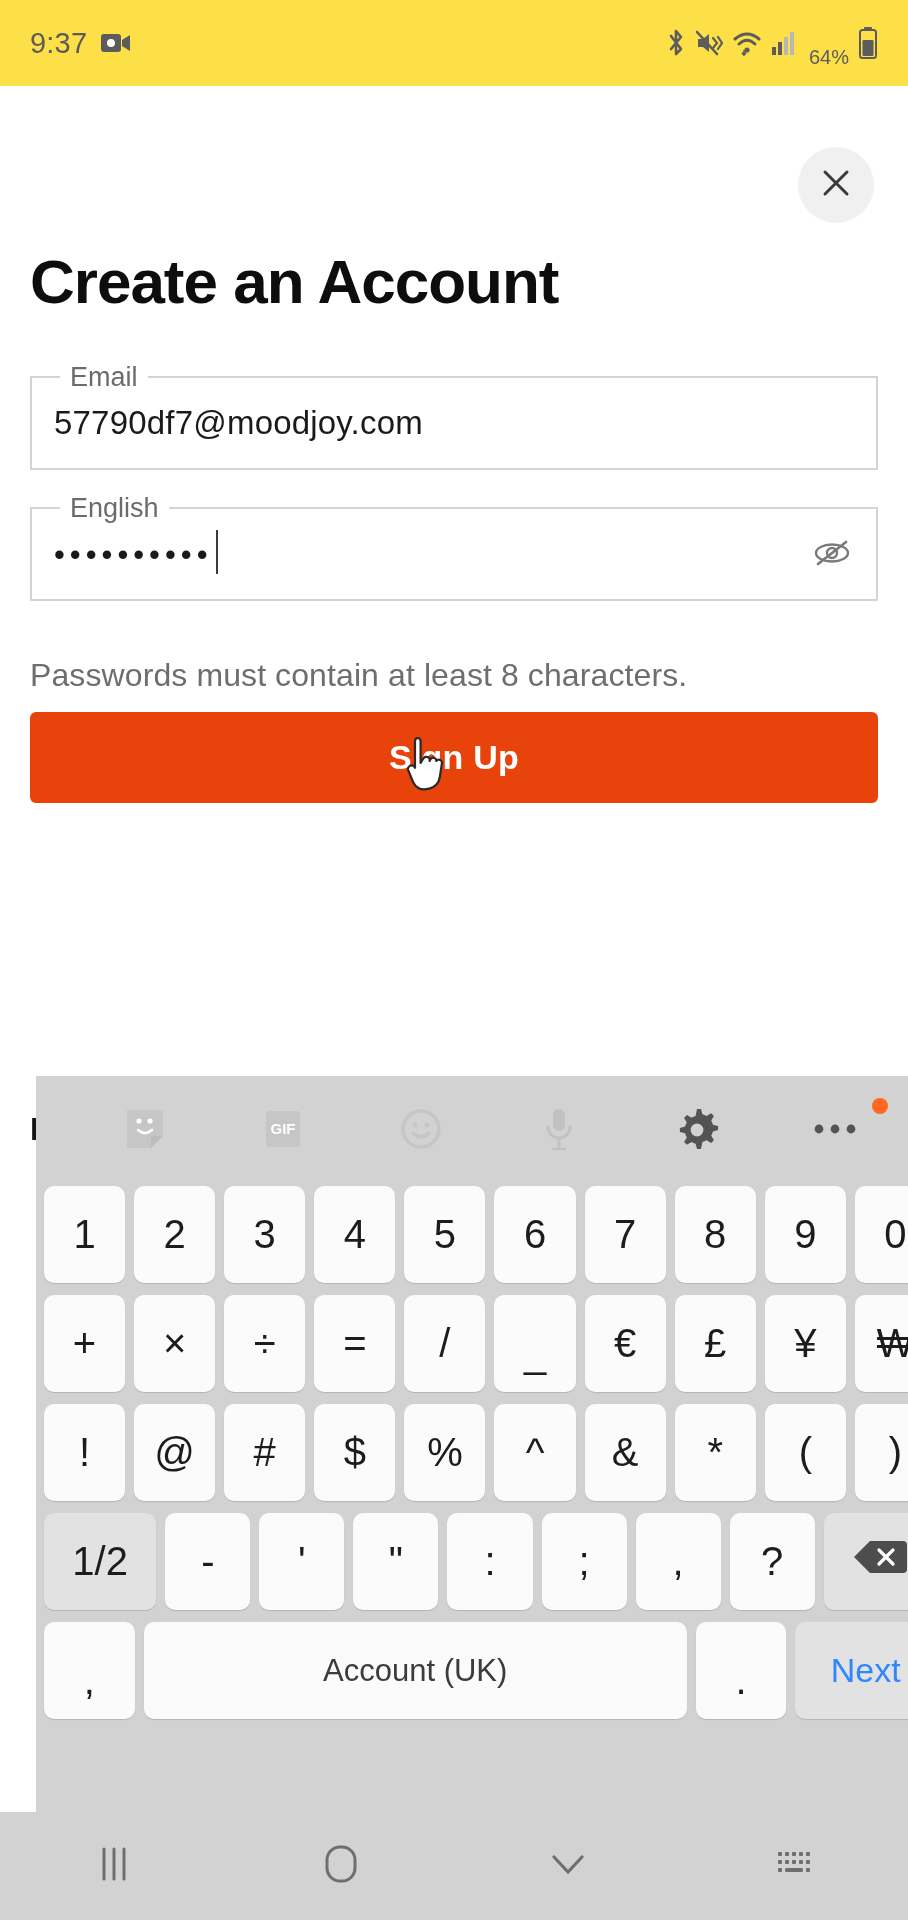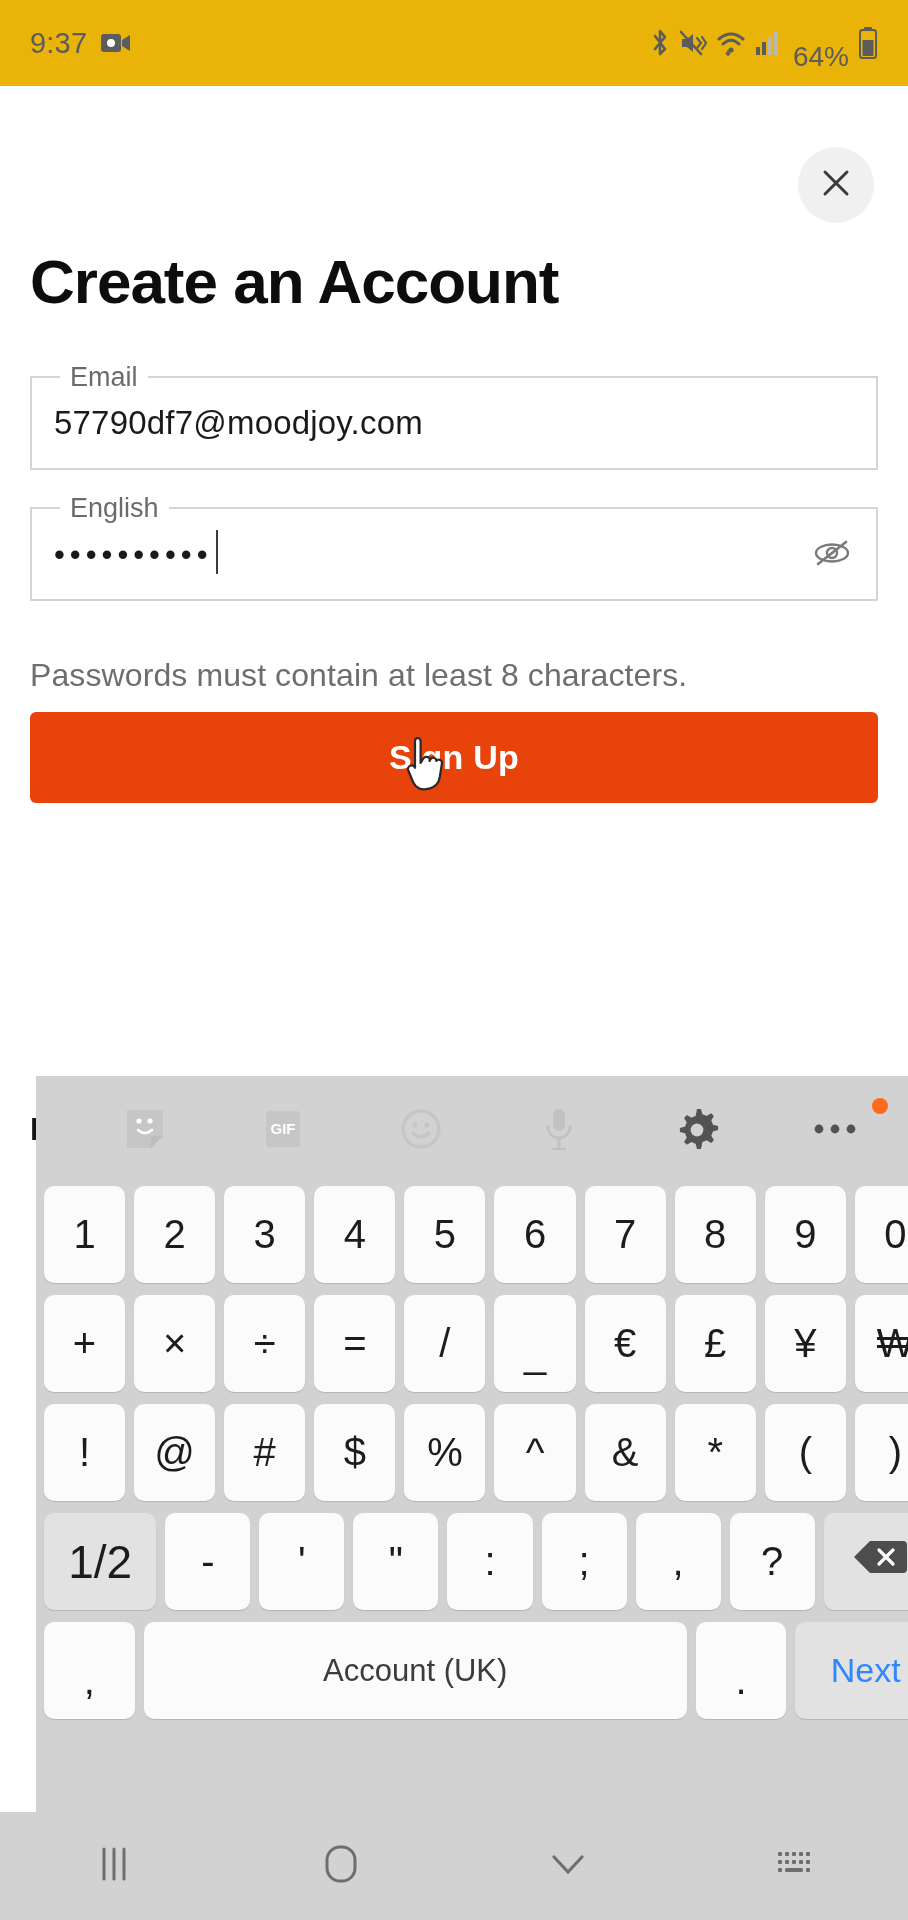--- a/index.html
+++ b/index.html
@@ -20,39 +20,39 @@
   .status-bar {
     position: absolute;
     top: 0; left: 0;
     width: 908px;
     height: 86px;
     display: flex;
     align-items: center;
     justify-content: space-between;
     padding: 0 30px;
     box-sizing: border-box;
-    background: #eab308;
+    background: #fde047;
   }
   .status-left {
     display: flex;
     align-items: center;
     gap: 14px;
   }
   .status-time {
     font-size: 29px;
     color: #5c5c5c;
     letter-spacing: 0.2px;
   }
   .status-right {
     display: flex;
     align-items: center;
     gap: 9px;
   }
   .status-battery-text {
-    font-size: 28px;
+    font-size: 20px;
     color: #5c5c5c;
     margin-left: 3px;
     margin-top: 28px;
   }
   .sicon { display:block; }
 
   
   .content {
     position: absolute;
     top: 86px; left: 0;
@@ -250,21 +250,21 @@
     border-radius: 10px;
     display: flex;
     align-items: center;
     justify-content: center;
     font-size: 40px;
     color: #1c1c1c;
     box-shadow: 0 1px 1px rgba(0,0,0,0.14);
     user-select: none;
   }
   .key.gray { background: #e2e2e2; }
-  .key.small { font-size: 46px; }
+  .key.small { font-size: 40px; }
   .key.wide-space { flex: 5.1; font-size: 31px; color: #3c3c3c; }
   .key.func { flex: 1.32; }
   .key.narrow { flex: 0.85; }
   .key.next { color: #2f86ff; font-size: 34px; }
   .key.sym-sub { align-items: flex-end; padding-bottom: 16px; box-sizing: border-box; }
 
   
   .navbar {
     position: absolute;
     bottom: 0; left: 0;

